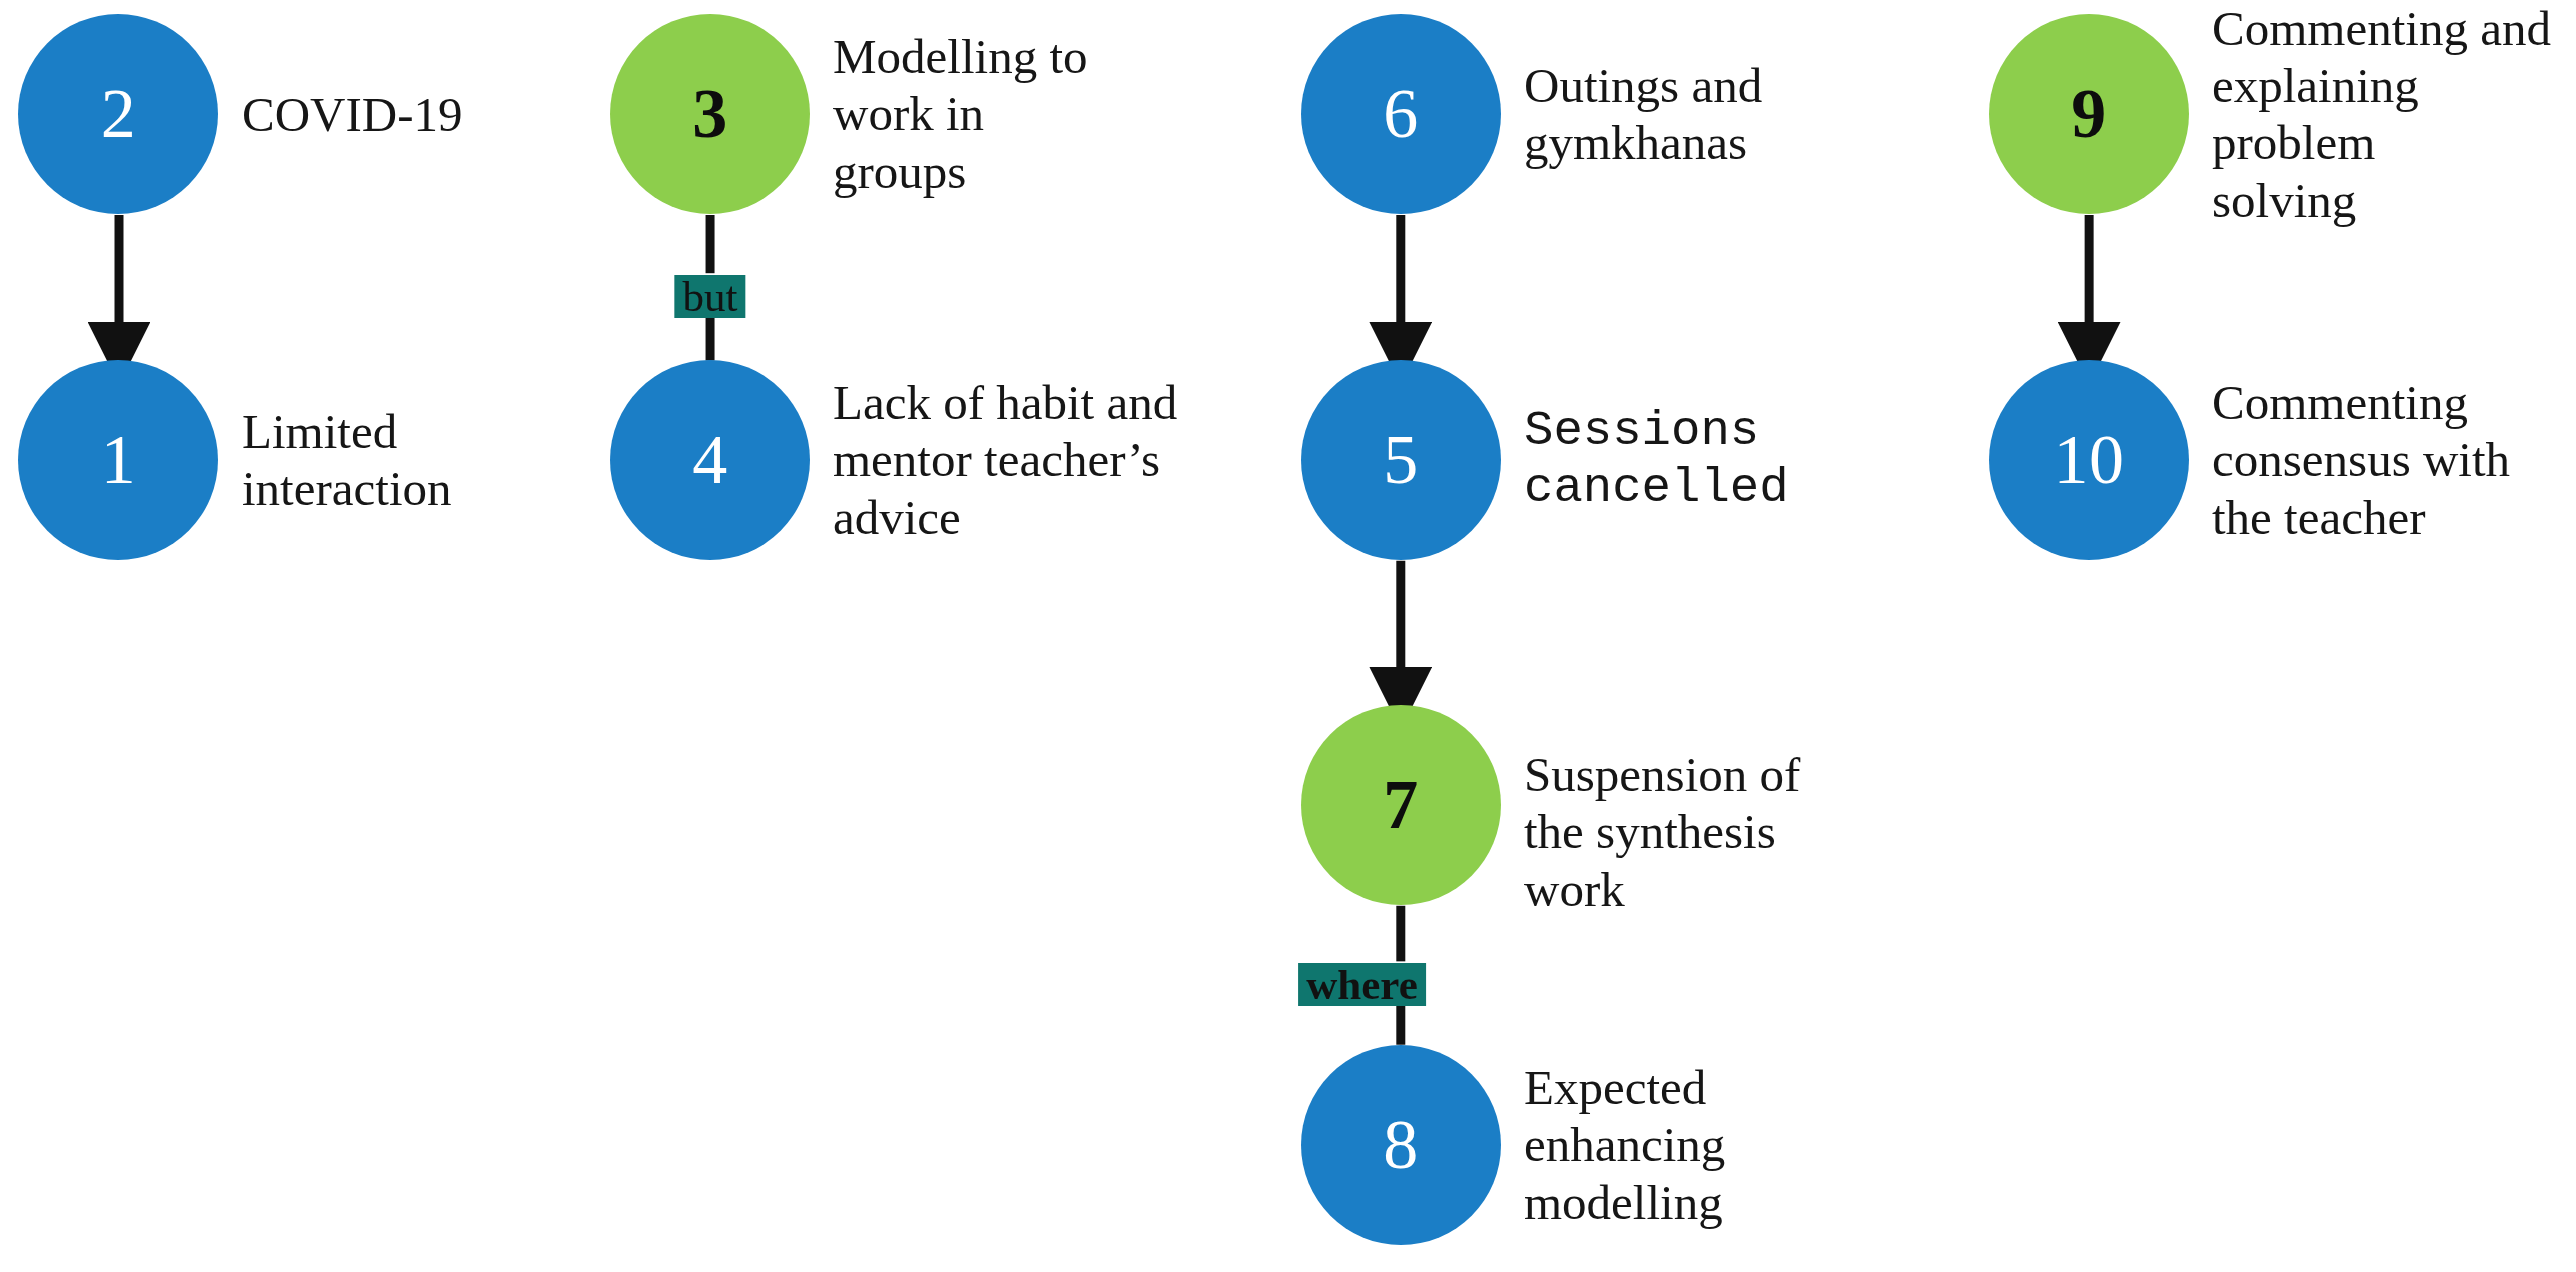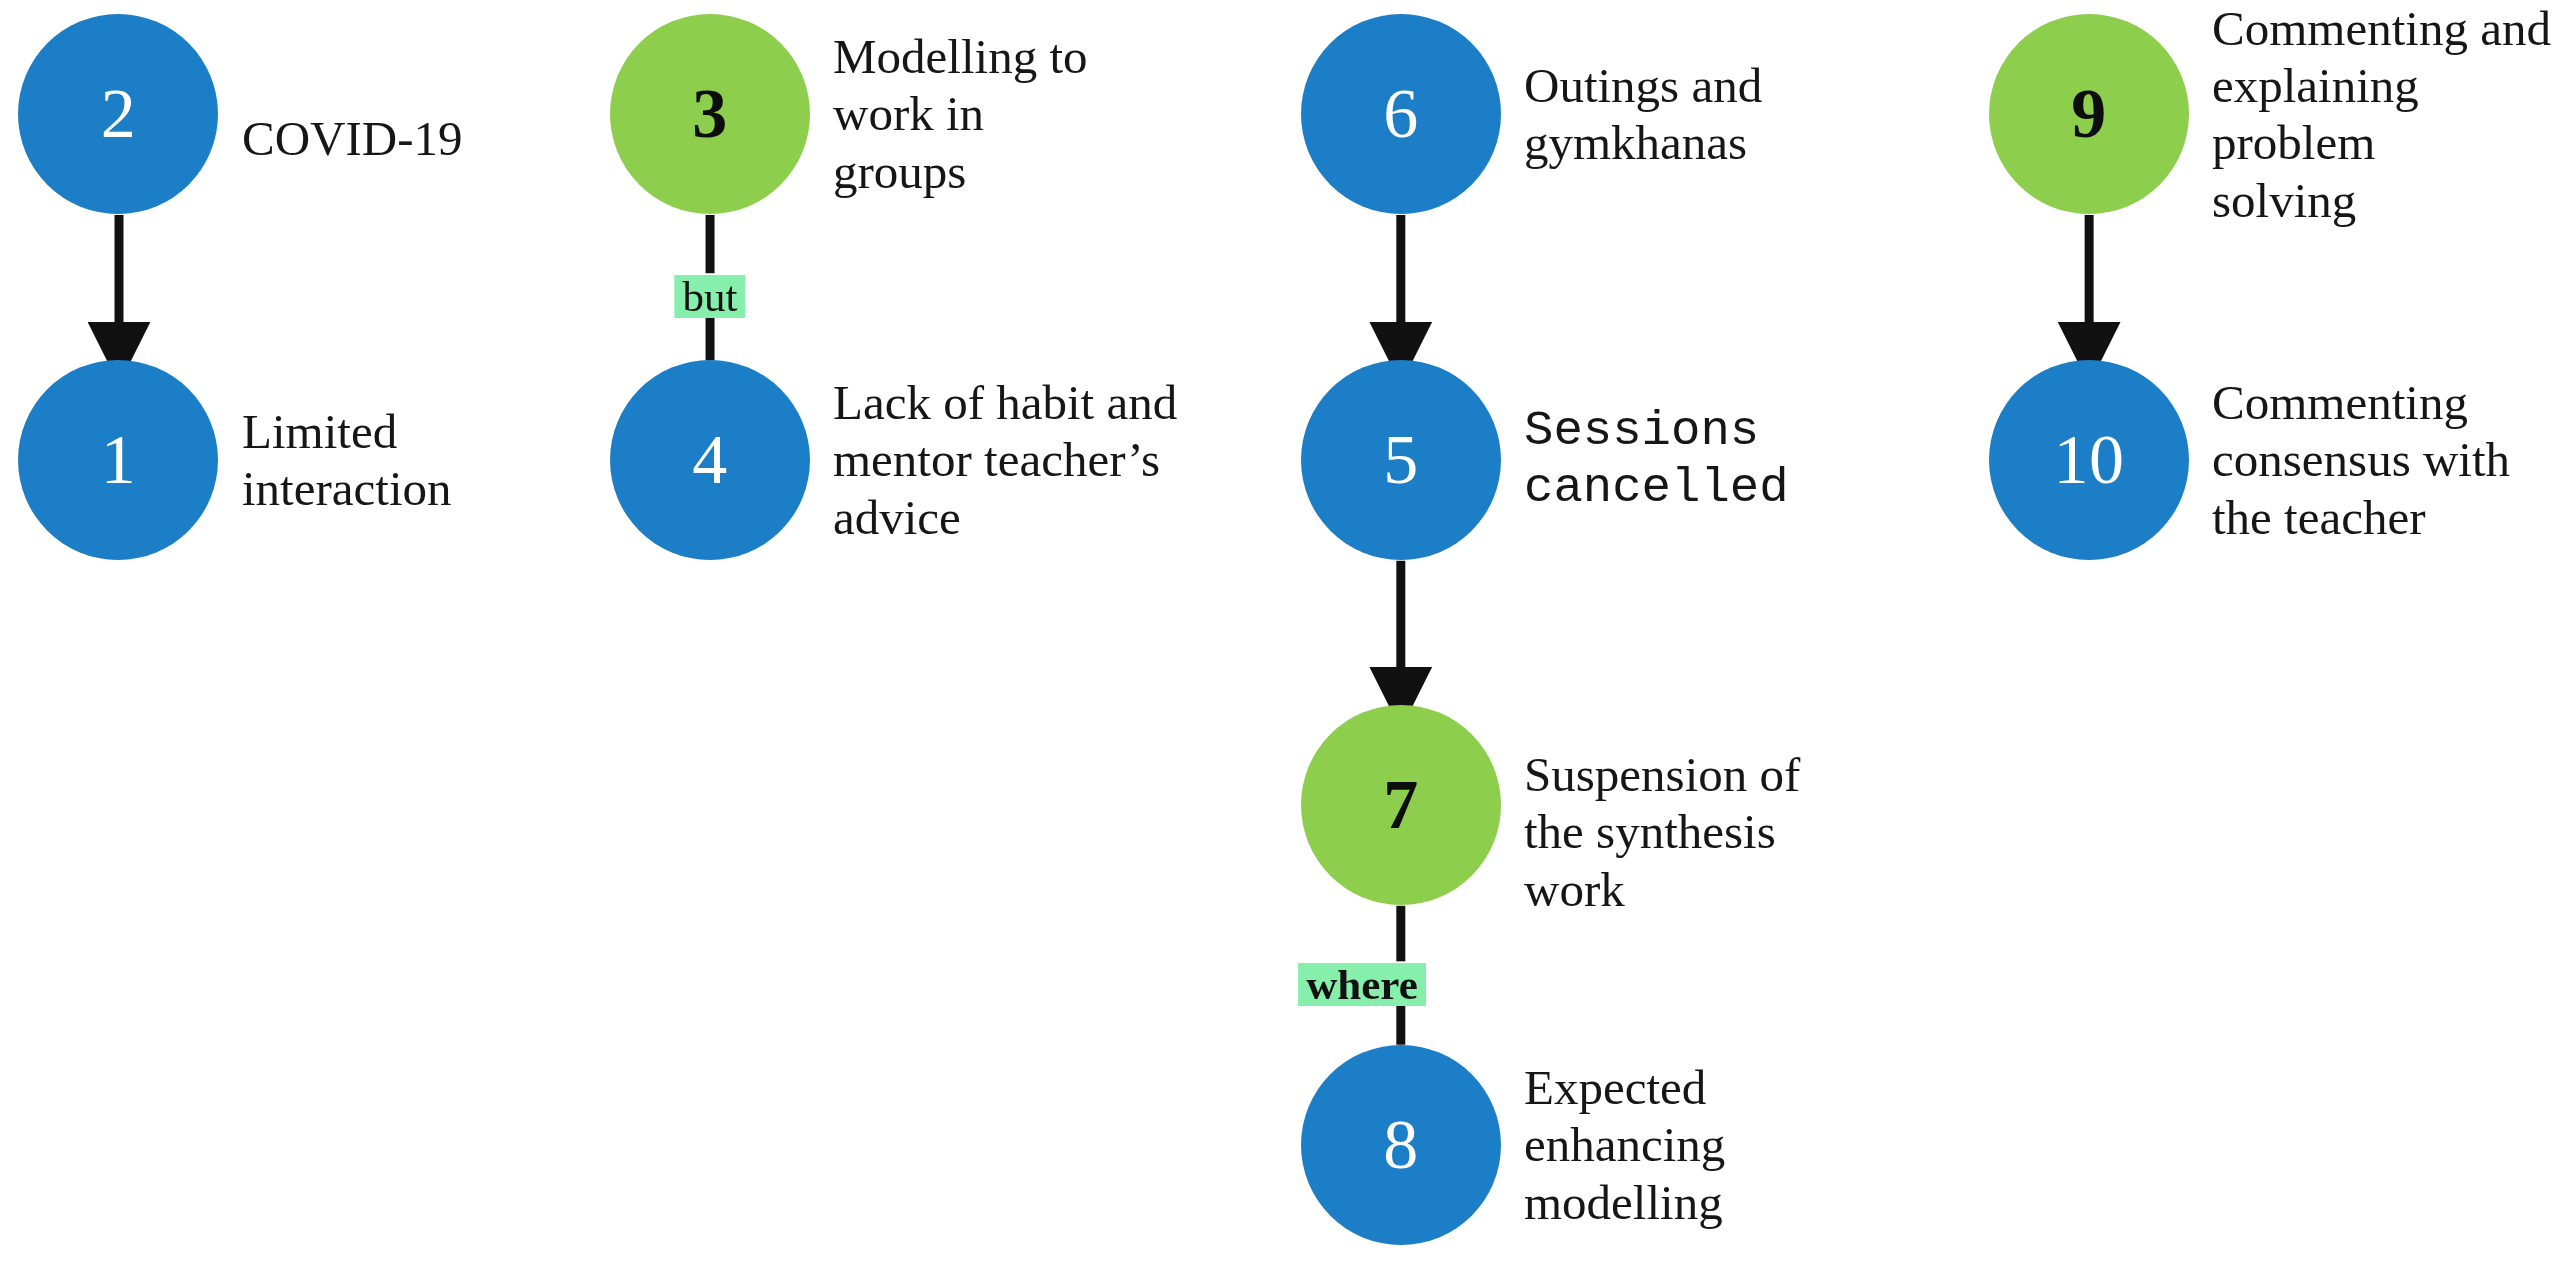--- a/index.html
+++ b/index.html
@@ -62,21 +62,21 @@
     line-height: 1.17;
     color: #161616;
     white-space: pre-line;
   }
   .edge-label {
     position: absolute;
     font-family: "Liberation Serif", "DejaVu Serif", serif;
     font-size: 43px;
     line-height: 1;
     color: #111111;
-    background: #86efac;
+    background: #0f766e;
     padding: 0 8.2px;
     white-space: nowrap;
     transform: translateX(-50%);
   }
 </style>
 </head>
 <body>
 
 <div id="canvas">
 
@@ -95,21 +95,21 @@
         <line x1="1713" y1="1108" x2="1713" y2="1176" stroke="#111111" stroke-width="11"></line>
         <line x1="1713" y1="1223.6" x2="1713" y2="1278" stroke="#111111" stroke-width="11"></line>
         <line x1="2555" y1="263" x2="2555" y2="431" stroke="#111111" stroke-width="11" marker-end="url(#arrowhead)"></line>
       </g>
   </svg>
 
   <div id="nodes-layer">
       <div class="node blue" style="left: 18.4px; top: 14.3px;">
         <span class="node-number">2</span>
       </div>
-      <div class="node-label" style="left: 242px; top: 86px; margin-top: 24px;">COVID-19</div>
+      <div class="node-label" style="left: 242px; top: 86px;">COVID-19</div>
       <div class="node blue" style="left: 18.4px; top: 360px;">
         <span class="node-number">1</span>
       </div>
       <div class="node-label" style="left: 242px; top: 403px;">Limited
 interaction</div>
       <div class="node green" style="left: 610px; top: 14.3px;">
         <span class="node-number">3</span>
       </div>
       <div class="node-label" style="left: 833px; top: 28px;">Modelling to
 work in

